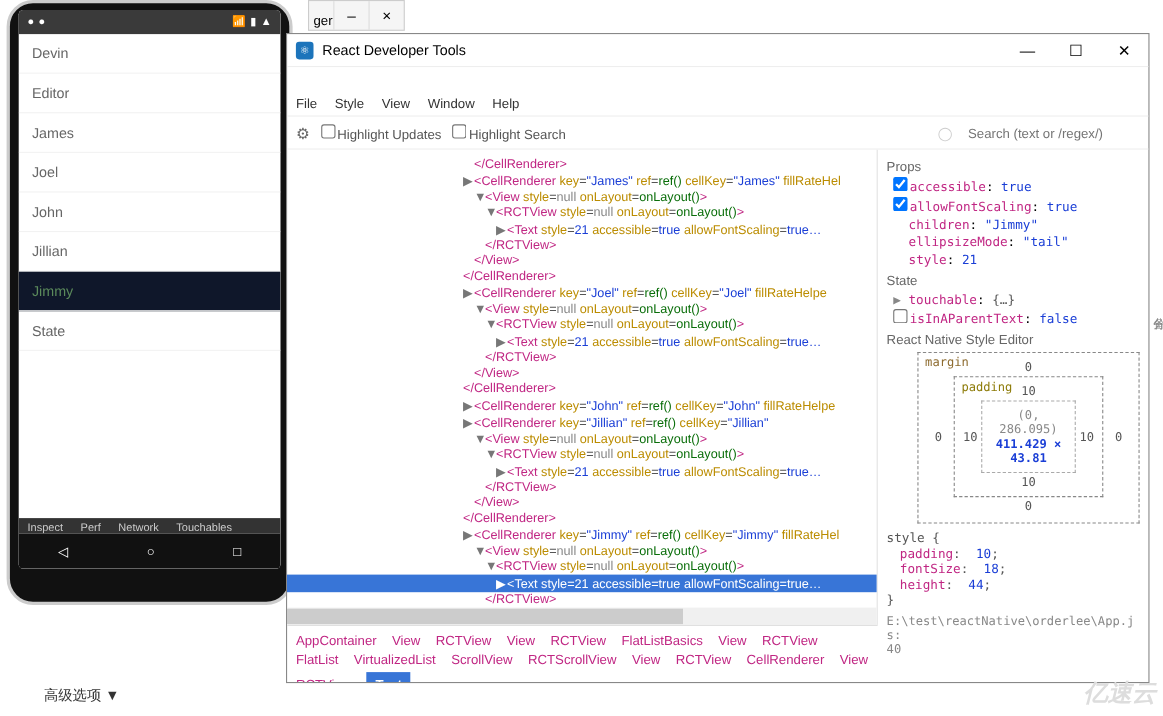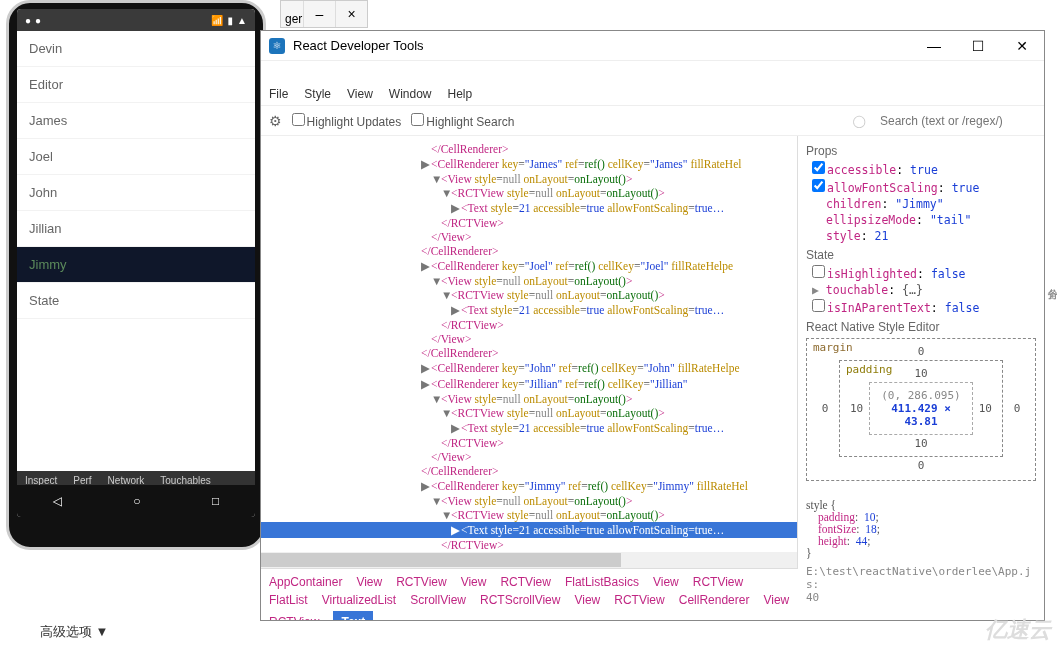--- a/index.html
+++ b/index.html
@@ -27,21 +27,21 @@
 .dt-title-icon { width: 16px; height: 16px; background: #1c74bb; border-radius: 3px; margin-right: 8px; display: inline-flex; align-items: center; justify-content: center; color: #fff; font-size: 10px; }
 .dt-title-text { flex: 1; font-size: 13px; }
 .dt-ctrls { display: flex; }
 .dt-ctrl { width: 44px; height: 28px; text-align: center; line-height: 28px; font-size: 14px; }
 .dt-menubar { height: 24px; display: flex; align-items: center; gap: 16px; padding-left: 8px; font-size: 12px; color: #333; border-bottom: 1px solid #eee; margin-top: 21px; }
 .dt-toolbar { height: 30px; display: flex; align-items: center; gap: 10px; padding: 0 8px; border-bottom: 1px solid #eee; font-size: 12px; color: #555; }
 .dt-toolbar input[type=checkbox] { margin-right: 2px; }
 .dt-toolbar .spacer { flex: 1; }
 .dt-search { border: none; outline: none; font-size: 12px; color: #999; padding: 2px 4px; width: 160px; }
 .dt-body { flex: 1; display: flex; overflow: hidden; }
-.tree { flex: 1; overflow: auto; font-family: Liberation Serif, serif; font-size: 11.5px; padding: 6px 0 40px; position: relative; white-space: nowrap; border-right: 1px solid #ddd; }
+.tree { flex: 1; overflow: auto; font-family: Liberation Sans, sans-serif; font-size: 11.5px; padding: 6px 0 40px; position: relative; white-space: nowrap; border-right: 1px solid #ddd; }
 .tree-line { padding: 1px 0 1px 0; }
 .tree-line.sel { background: #3875d7; color: #fff; } .ind-3 { padding-left: 160px; } .ind-4 { padding-left: 170px; } .ind-5 { padding-left: 180px; } .ind-6 { padding-left: 190px; }
 .arr { color: #777; display: inline-block; width: 10px; }
 .sel .arr { color: #fff; }
 .tag { color: #c02683; }
 .attr { color: #bb8c00; }
 .eq { color: #555; }
 .val-null { color: #888; }
 .val-str { color: #1a3ed6; }
 .val-fn { color: #0a6e0a; }
@@ -54,31 +54,31 @@
 .sidepanel { width: 246px; flex: none; overflow-y: auto; font-family: Menlo, Consolas, monospace; font-size: 11.5px; padding: 4px 8px; }
 .sp-header { color: #666; font-family: Arial, sans-serif; font-size: 12px; margin: 4px 0 2px; }
 .sp-row { padding: 1px 0 1px 6px; }
 .sp-key { color: #c02683; }
 .sp-val-bool { color: #1a3ed6; }
 .sp-val-str { color: #1a3ed6; }
 .sp-val-num { color: #1a3ed6; }
 .sp-val-obj { color: #555; }
 .sp-cb { margin-right: 2px; }
 
-.box-model { border: 1px dashed #888; padding: 4px 4px 6px; margin-top: 4px; color: #8d6b2f; position: relative; font-size: 11px; }
+.box-model { border: 1px dashed #888; padding: 4px 4px 6px; margin-top: 4px; color: #8d6b2f; position: relative; font-size: 11px; margin-left: 28px; }
 .box-label { position: absolute; left: 6px; top: 2px; }
 .box-val { text-align: center; color: #555; padding: 2px 0; }
 .box-row { display: flex; align-items: center; }
 .box-side { width: 28px; text-align: center; color: #555; }
 .box-inner { flex: 1; border: 1px dashed #888; padding: 4px; color: #8e7c0a; position: relative; }
 .box-center { border: 1px dashed #aaa; padding: 6px 6px; text-align: center; }
 .box-center .dim { color: #1a3ed6; font-weight: bold; }
 .box-center .coord { color: #888; }
 
-.style-block { margin-top: 18px; color: #555; font-family: Liberation Serif, serif; }
+.style-block { margin-top: 6px; color: #555; }
 .style-block .k { color: #c02683; }
 .style-block .v { color: #1a3ed6; }
 .path-line { color: #888; font-size: 11px; margin-top: 6px; word-break: break-all; }
 
 .bottom-text { position: absolute; left: 40px; bottom: 10px; font-size: 13px; color: #333; }
 .watermark { position: absolute; right: 6px; bottom: 6px; font-size: 22px; color: #ddd; font-style: italic; font-weight: bold; }
 .side-bar-cut { position: absolute; right: 0; top: 140px; width: 12px; height: 280px; color: #888; font-size: 11px; writing-mode: vertical-lr; text-align: center; }
 </style>
 </head>
 <body>
@@ -211,21 +211,20 @@
       <div class="sp-header">Props</div>
       <div id="sp-props">
           <div class="sp-row"><input type="checkbox" class="sp-cb" checked="" style=""><span class="sp-key">accessible</span>: <span class="sp-val-bool">true</span></div>
           <div class="sp-row"><input type="checkbox" class="sp-cb" checked="" style=""><span class="sp-key">allowFontScaling</span>: <span class="sp-val-bool">true</span></div>
           <div class="sp-row"><span style="display:inline-block;width:14px"></span><span class="sp-key">children</span>: <span class="sp-val-str">"Jimmy"</span></div>
           <div class="sp-row"><span style="display:inline-block;width:14px"></span><span class="sp-key">ellipsizeMode</span>: <span class="sp-val-str">"tail"</span></div>
           <div class="sp-row"><span style="display:inline-block;width:14px"></span><span class="sp-key">style</span>: <span class="sp-val-num">21</span></div>
         </div>
       <div class="sp-header">State</div>
       <div id="sp-state">
-          <div class="sp-row"><input type="checkbox" class="sp-cb" style=""><span class="sp-key">isHighlighted</span>: <span class="sp-val-bool">false</span></div>
           <div class="sp-row"><span style="color:#888">▶ </span><span class="sp-key">touchable</span>: <span class="sp-val-obj">{…}</span></div>
         </div>
       <div id="sp-context">
           <div class="sp-row"><input type="checkbox" class="sp-cb" style=""><span class="sp-key">isInAParentText</span>: <span class="sp-val-bool">false</span></div>
         </div>
       <div class="sp-header">React Native Style Editor</div>
       <div class="box-model">
         <span class="box-label">margin</span>
         <div class="box-val">0</div>
         <div class="box-row">

